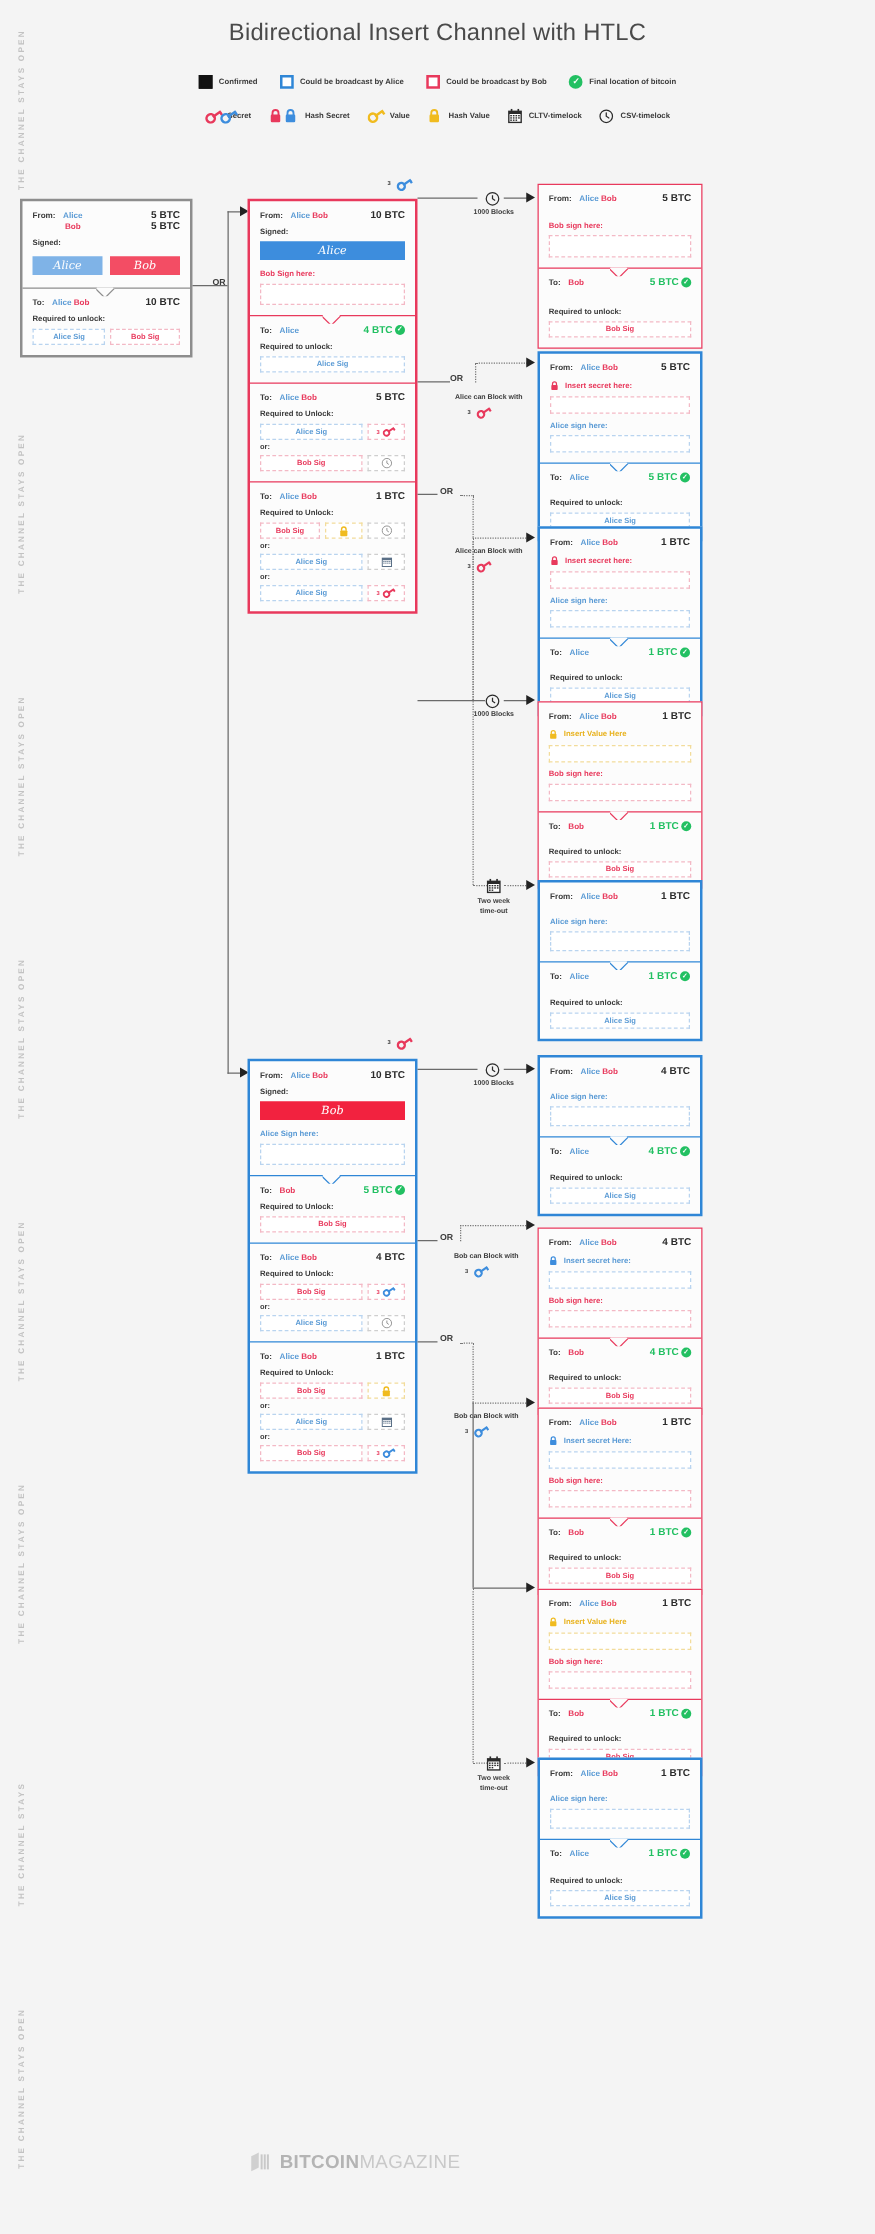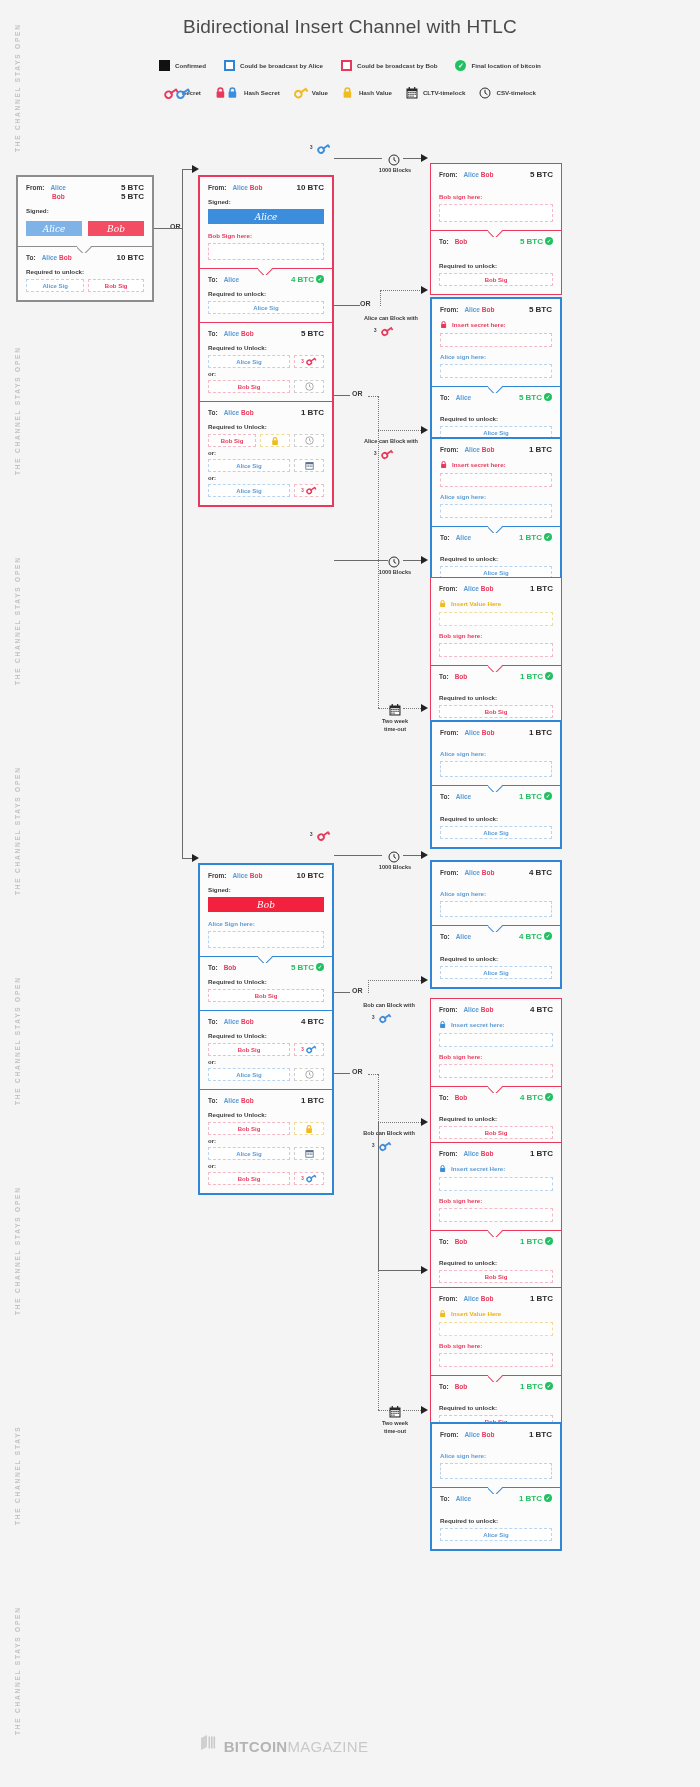--- a/index.html
+++ b/index.html
@@ -37,21 +37,21 @@
   .key svg, .lock svg, .cal svg, .clk svg { display:block; }
 
   
   .vside {
     left:14px; writing-mode:vertical-rl; transform:rotate(180deg);
     font-size:6.5px; letter-spacing:1.8px; color:#c2c2c2; font-weight:bold;
     white-space:nowrap;
   }
 
   
-  .tx { background:#fcfcfc;margin-top:16px; }
+  .tx { background:#fcfcfc; }
   .tx.grey  { border:2px solid #8d8d8d; }
   .tx.red   { border:2px solid #e8395c; }
   .tx.blue  { border:2px solid #2f86d6; }
   .tx.redth { border:1.6px solid #e8395c; }
 
   .sec { padding:6px 8px 8px 8px; position:relative; }
   .sec + .sec { border-top:1.5px solid #8d8d8d; }
   .tx.red  .sec + .sec { border-top-color:#e8395c; }
   .tx.blue .sec + .sec { border-top-color:#2f86d6; }
   .tx.redth .sec + .sec { border-top-color:#e8395c; }
@@ -109,22 +109,22 @@
   .lineV { background:#6a6a6a; width:1px; }
   .dotH  { border-top:1px dotted #777; height:0; }
   .dotV  { border-left:1px dotted #777; width:0; }
   .arrow { width:0;height:0;border-left:7px solid #222;
     border-top:4.5px solid transparent;border-bottom:4.5px solid transparent; }
   .ortag { font-size:7px; font-weight:bold; color:#3b3b3b; }
   .cond { text-align:center; font-size:5.6px; font-weight:bold; color:#3b3b3b;
     line-height:1.5; white-space:nowrap; }
 
   
-  #footer { bottom:32px; left:0; width:568px; display:flex;
-    align-items:flex-end; justify-content:center; gap:7px; }
+  #footer { bottom:44px; left:0; width:568px; display:flex;
+    align-items:flex-start; justify-content:center; gap:7px; }
   #footer .fname { font-size:15px; color:#c9c9c9; letter-spacing:.3px; }
   #footer .fname b { color:#b4b4b4; font-weight:bold; }
 </style>
 </head>
 <body>
 
 <div class="abs" id="title">Bidirectional Insert Channel with HTLC</div>
 
 <div class="abs" id="legend-row1">
   <div class="lg">

